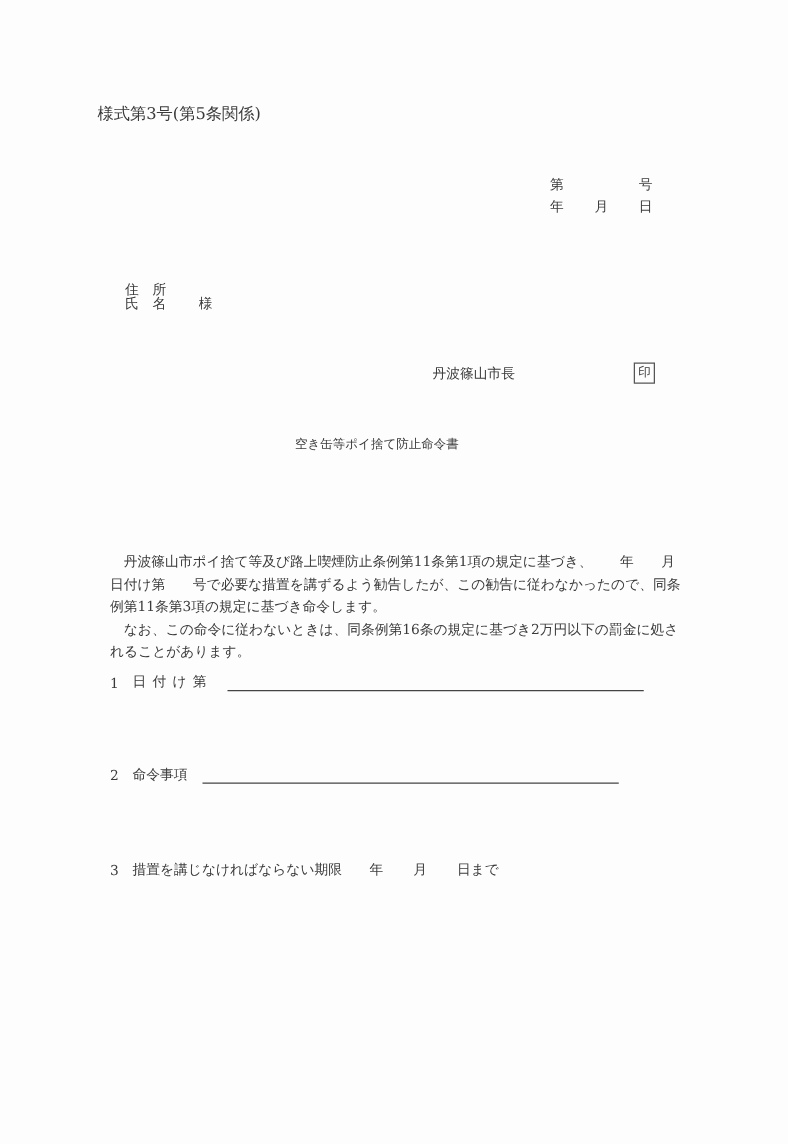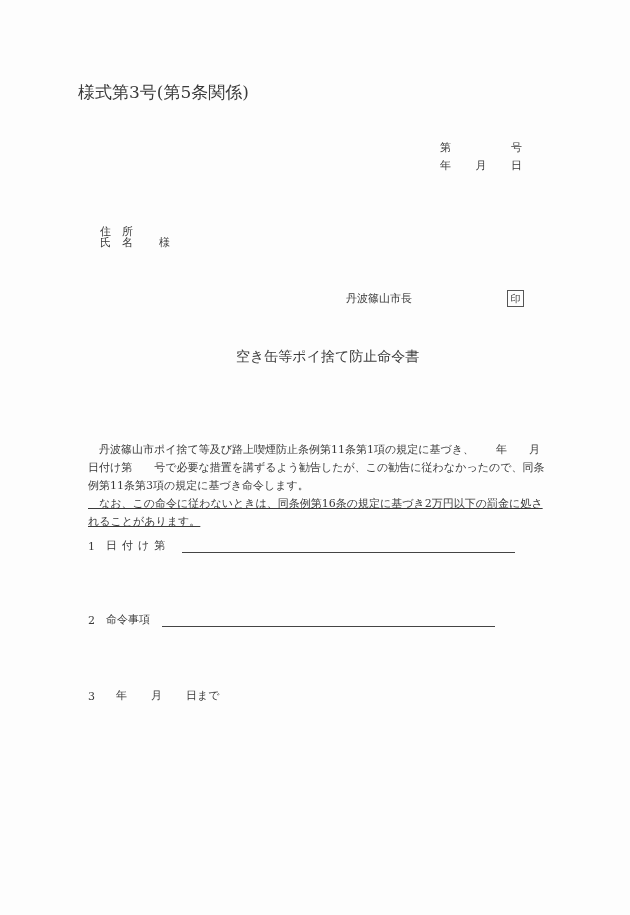--- a/index.html
+++ b/index.html
@@ -10,47 +10,47 @@
   body {
     width: 630px;
     height: 915px;
     position: relative;
     overflow: hidden;
     font-family: "DejaVu Serif", "Liberation Serif", serif;
     color: #3a3a3a;
     font-size: 11px;
   }
   .abs { position: absolute; white-space: nowrap; line-height: 14px; }
-  .form-no { left: 78px; top: 85px; font-size: 17px; text-align: center; }
+  .form-no { left: 78px; top: 85px; font-size: 13px; text-align: center; }
   .docnum-line1 { left: 440px; top: 141px; width: 82px; }
   .docnum-line2 { left: 440px; top: 159px; width: 82px; }
   .row { display: flex; justify-content: space-between; }
   .addr { left: 100px; top: 225px; }
   .name { left: 100px; top: 236px; }
   .sama { margin-left: 26px; }
   .mayor { left: 346px; top: 292px; }
   .seal {
     left: 507px; top: 290px;
     width: 15px; height: 15px;
     border: 1px solid #555;
     font-size: 10px;
     line-height: 15px;
     text-align: center;
   }
-  .title { left: 236px; top: 349px; font-size: 14px; }
+  .title { left: 236px; top: 349px; font-size: 10px; }
   .para {
     position: absolute;
     left: 88px;
     width: 462px;
     line-height: 18px;
     font-size: 11px;
     margin-top: 37px;
   }
   .p1 { top: 404px; }
-  .p2 { top: 458px; text-decoration: underline; }
+  .p2 { top: 458px; }
   .item {
     position: absolute;
     left: 88px;
     display: flex;
     align-items: flex-end;
   }
   .item .num { width: 18px; }
   .item .label { margin-right: 12px; }
   .item1 { top: 538px; }
   .item1 .label { letter-spacing: 5px; }
@@ -102,19 +102,20 @@
 </div>
 
 <div class="item item2">
   <span class="num">2</span>
   <span class="label">命令事項</span>
   <span class="blankline"></span>
 </div>
 
 <div class="item item3">
   <span class="num">3</span>
+  <span class="label">措置を講じなければならない期限</span>
   <span class="gap" style="width:10px"></span>
   <span>年</span>
   <span class="gap" style="width:24px"></span>
   <span>月</span>
   <span class="gap" style="width:24px"></span>
   <span>日まで</span>
 </div>
 
 </body></html>

